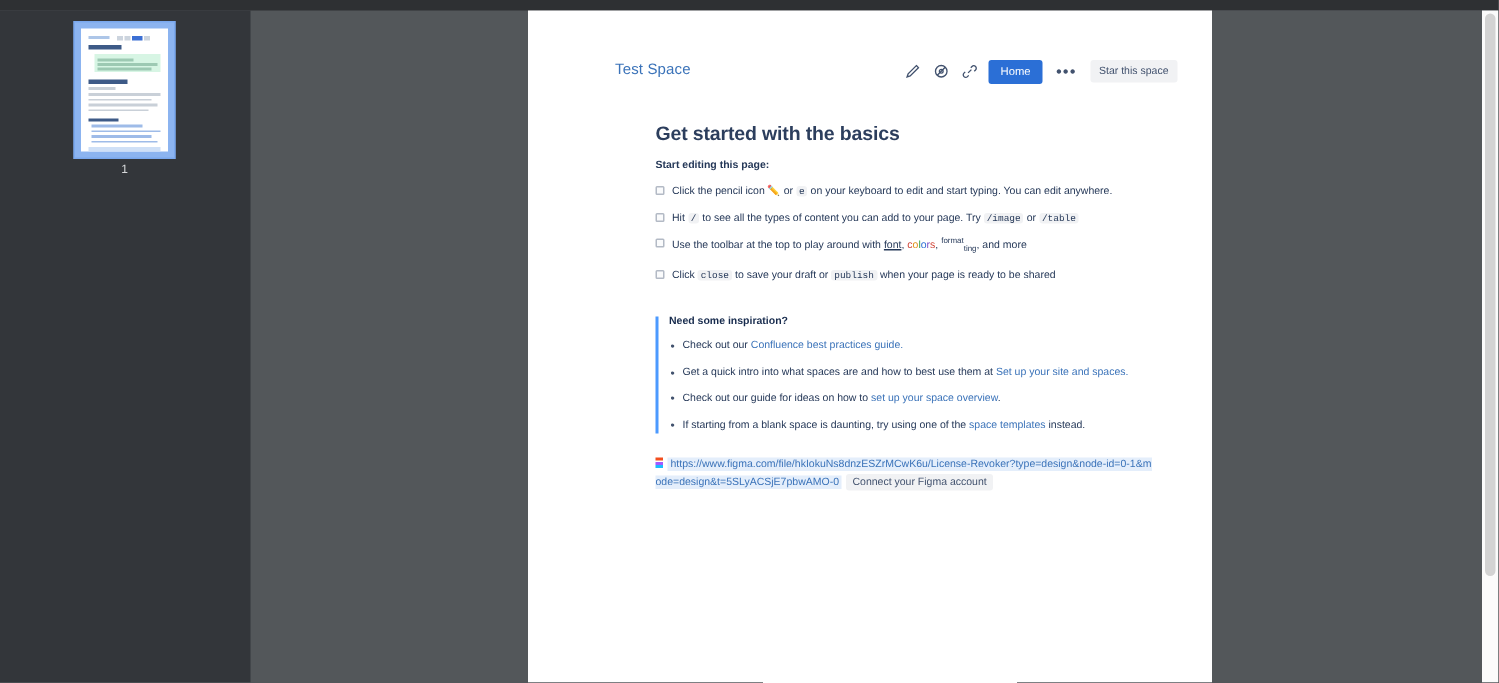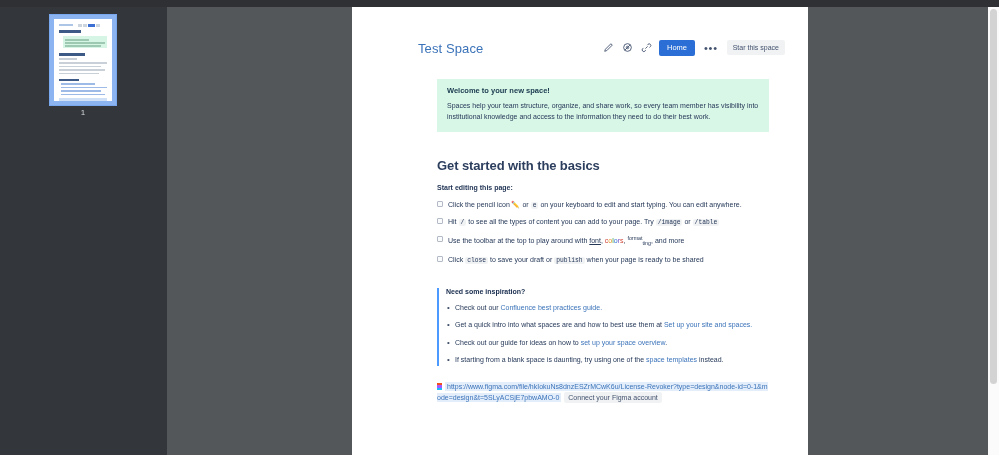--- a/index.html
+++ b/index.html
@@ -60,22 +60,22 @@
 
   
   .page {
     position: absolute; top: 7px; left: 352px;
     width: 456px; height: 448px;
     background: #ffffff;
   }
 
   
   .breadcrumb {
-    position: absolute; top: 34px; left: 66px;
-    font-size: 13px; color: #3b73b9;
+    position: absolute; top: 34px; left: 58px;
+    font-size: 10px; color: #3b73b9;
     letter-spacing: 0.1px;
   }
 
   
   .toolbar {
     position: absolute; top: 33px; right: 23px;
     display: flex; align-items: center; gap: 6px;
   }
   .tb-icon {
     width: 13px; height: 13px;
@@ -282,24 +282,20 @@
         </svg>
       </span>
       <button class="btn-share">Home</button>
       <span class="btn-more">•••</span>
       <button class="btn-star">Star this space</button>
     </div>
 
 
     <div class="content">
 
-      <div class="panel-welcome">
-        <h3>Welcome to your new space!</h3>
-        <p>Spaces help your team structure, organize, and share work, so every team member has visibility into institutional knowledge and access to the information they need to do their best work.</p>
-      </div>
 
       <h2 class="section-h">Get started with the basics</h2>
       <div class="sub-h">Start editing this page:</div>
 
       <ul class="tasks" id="task-list">
           <li><span class="cbx"></span>Click the pencil icon <span>✏️</span> or <code class="inline">e</code> on your keyboard to edit and start typing. You can edit anywhere.</li>
           <li><span class="cbx"></span>Hit <code class="inline">/</code> to see all the types of content you can add to your page. Try <code class="inline">/image</code> or <code class="inline">/table</code></li>
           <li><span class="cbx"></span>Use the toolbar at the top to play around with <span class="u-underline">font</span>, <span><span class="c1">c</span><span class="c2">o</span><span class="c3">l</span><span class="c4">o</span><span class="c5">r</span><span class="c6">s</span></span>, <span><span class="fmt-sup">format</span><span class="fmt-sub">ting</span></span>, and more</li>
           <li><span class="cbx"></span>Click <code class="inline">close</code> to save your draft or <code class="inline">publish</code> when your page is ready to be shared</li>
         </ul>

